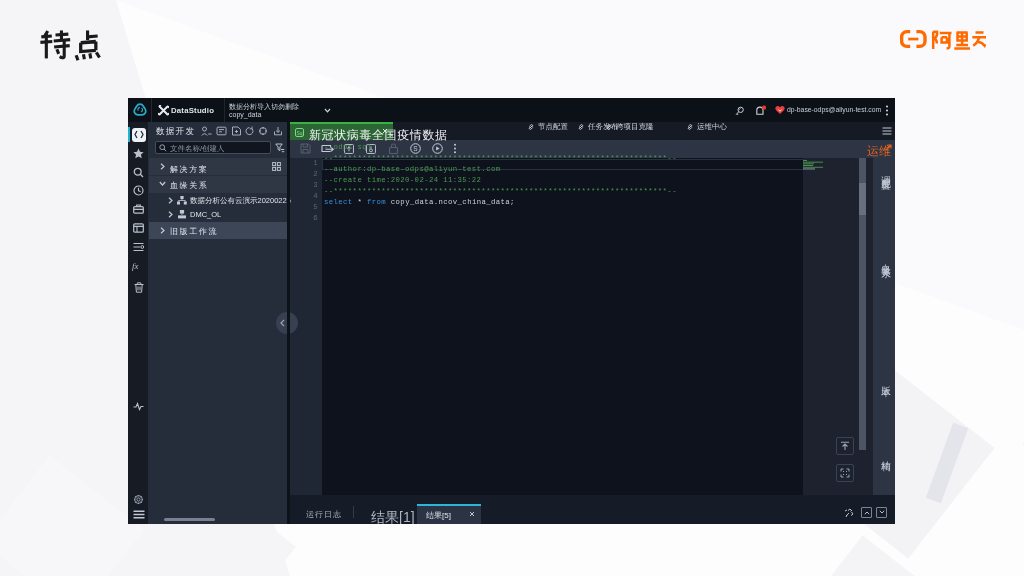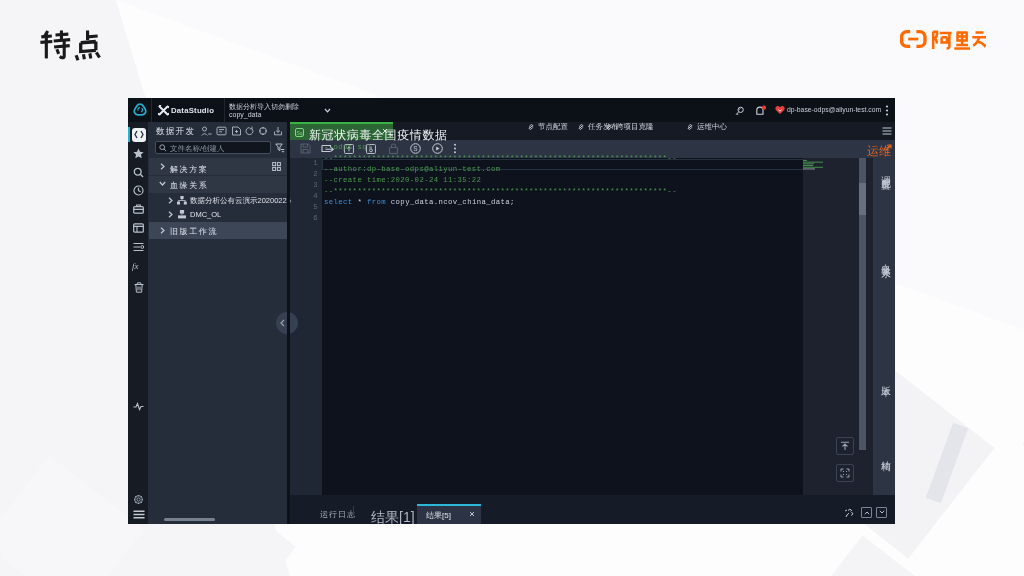--- a/index.html
+++ b/index.html
@@ -385,21 +385,21 @@
     <div style="left:708px;top:366px;width:18px;height:18px;border:1px solid #3a4354;border-radius:2px"></div>
     <svg style="left:712px;top:370px" width="10" height="10" viewBox="0 0 10 10">
         <path d="M1,3.5 L1,1 L3.5,1 M6.5,1 L9,1 L9,3.5 M9,6.5 L9,9 L6.5,9 M3.5,9 L1,9 L1,6.5 M3,3 L4,4 M7,3 L6,4 M7,7 L6,6 M3,7 L4,6" stroke="#9aa3b2" stroke-width="1" fill="none"></path>
       </svg>
 
     <div class="vtext" style="left:751px;top:70px">调度配置</div>
     <div class="vtext" style="left:751px;top:158px">血缘关系</div>
     <div class="vtext" style="left:751px;top:280px">版本</div>
     <div class="vtext" style="left:751px;top:355px">结构</div>
 
-    <div class="txt" style="left:192px;top:411px;font-size:8px;color:#aeb6c2;letter-spacing:1px">运行日志</div>
+    <div class="txt" style="left:178px;top:411px;font-size:8px;color:#aeb6c2;letter-spacing:1px">运行日志</div>
     <div style="left:225px;top:408px;width:1px;height:12px;background:#333c49"></div>
     <div class="txt" style="left:243px;top:411px;font-size:14px;color:#aeb6c2">结果[1]</div>
     <div style="left:289px;top:406px;width:64px;height:20px;background:#2b3345;border-top:2px solid #2bb7d8"></div>
     <div class="txt" style="left:298px;top:412px;font-size:8px;color:#dfe4ea">结果[5]</div>
     <svg style="left:341px;top:413px" width="6" height="6" viewBox="0 0 6 6">
         <path d="M1,1 L5,5 M5,1 L1,5" stroke="#c2c9d4" stroke-width="1"></path>
       </svg>
     <svg style="left:716px;top:410px" width="11" height="10" viewBox="0 0 11 10">
         <path d="M2,8 L5,5 M6.5,3.5 L8,2 M4,2.5 L6,1 L7.5,2.5 M7.5,4 L9,6 L7,7.5 M1,3 L3,2 M2,9 L3,7" stroke="#b9c1cd" stroke-width="1" fill="none"></path>
       </svg>

